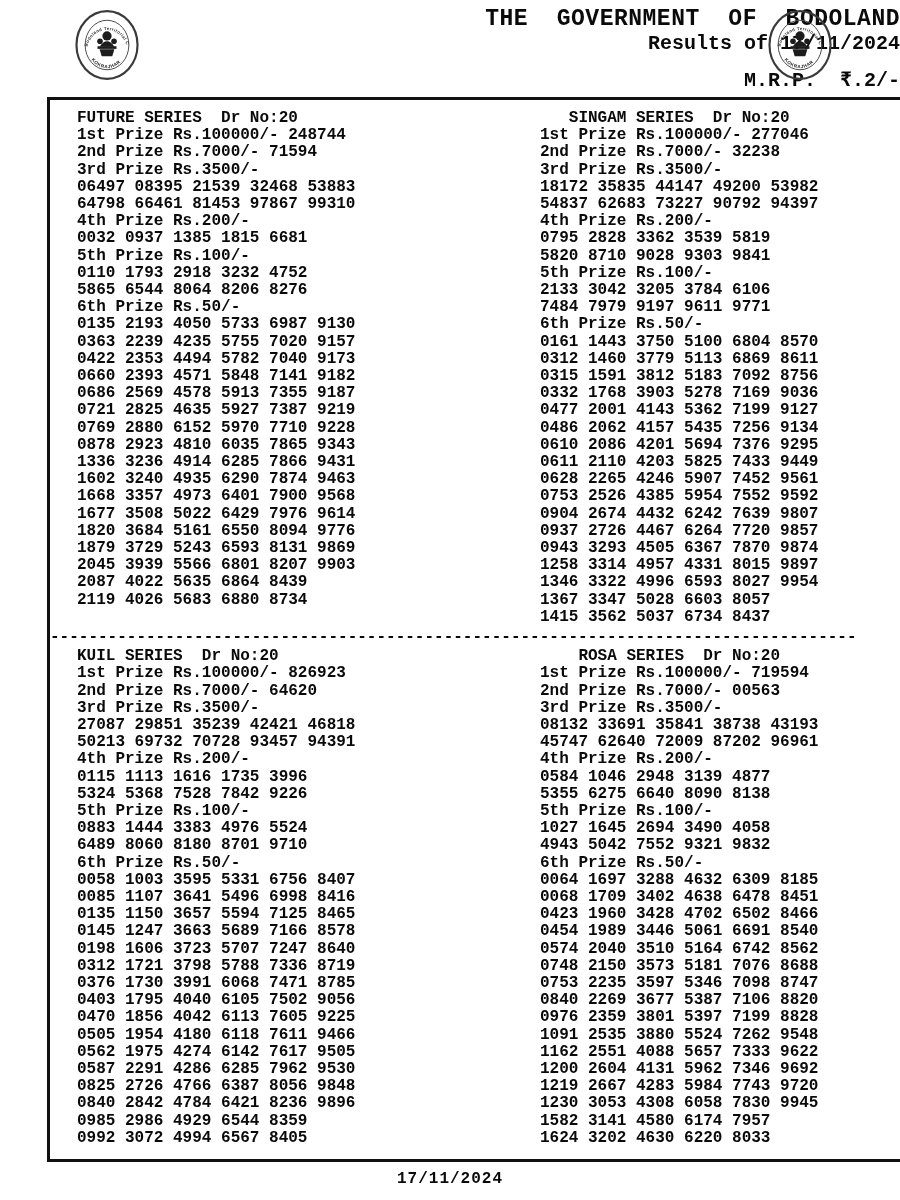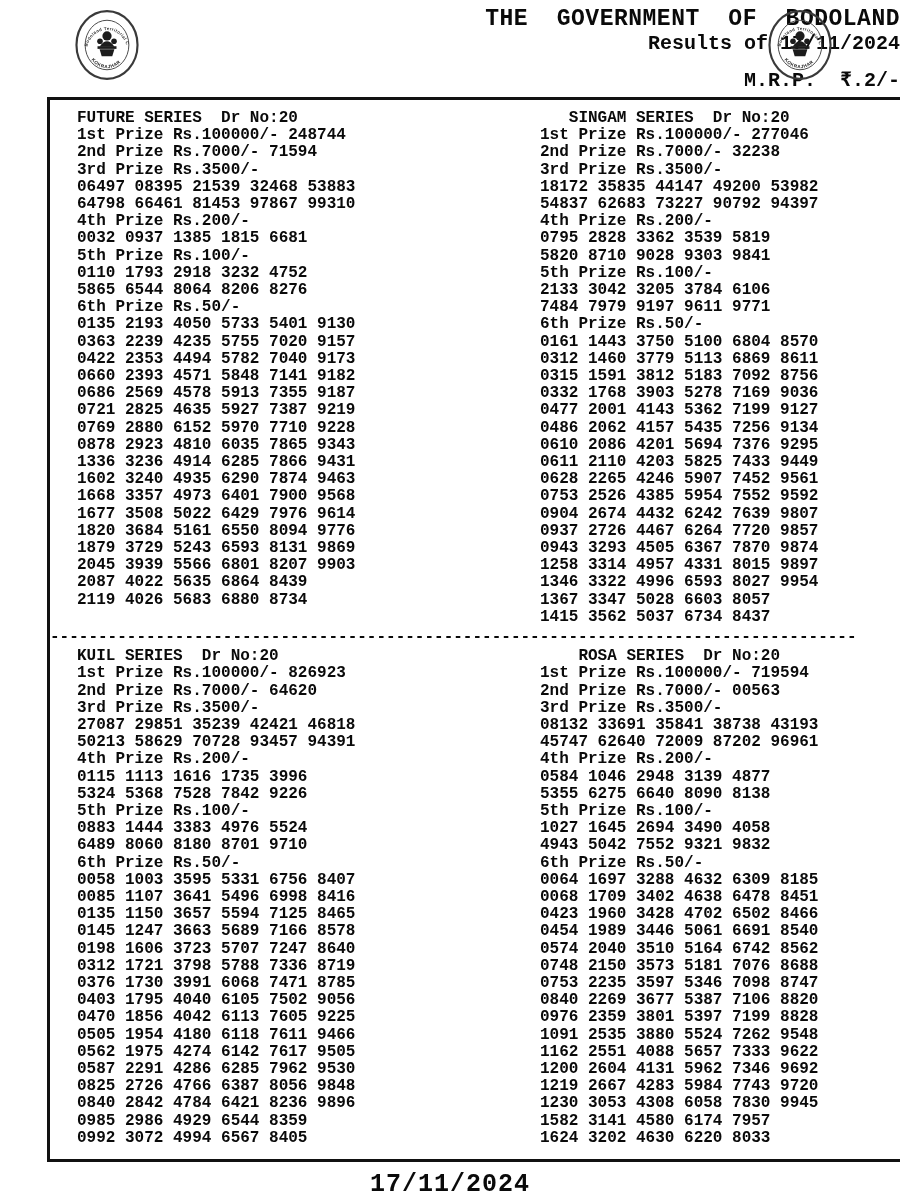--- a/index.html
+++ b/index.html
@@ -17,21 +17,21 @@
   .main-box{position:absolute;left:47px;top:97px;width:896px;height:1065px;
             border:3px solid #111;box-sizing:border-box;padding-top:10px;}
   .grid{display:flex;flex-wrap:wrap;}
   .series{width:50%;box-sizing:border-box;}
   .series.left{padding-left:27px;}
   .series.right{padding-left:45px;}
   .series-title,.line{font-size:16px;line-height:17.2px;white-space:pre;}
   .divider{width:100%;overflow:hidden;white-space:pre;font-size:16px;
            line-height:17px;margin:3px 0 2px 0;letter-spacing:0;}
   .footer{position:absolute;left:0;right:0;top:1170px;text-align:center;}
-  .footer-date{font-size:25px;letter-spacing:1px;}
+  .footer-date{font-size:16px;letter-spacing:1px;}
   svg text{font-family:"Liberation Sans",sans-serif;font-weight:700;}
 </style>
 </head>
 <body>
 
 <div class="header">
   <div class="emblem left">
     <svg viewBox="0 0 80 88" width="66" height="76">
       <ellipse cx="40" cy="44" rx="37" ry="41" fill="none" stroke="#3a3a3a" stroke-width="2.6"></ellipse>
       <ellipse cx="40" cy="44" rx="26.5" ry="30" fill="none" stroke="#4a4a4a" stroke-width="1.2"></ellipse>
@@ -91,21 +91,21 @@
           <div class="line">2nd Prize Rs.7000/- 71594</div>
           <div class="line">3rd Prize Rs.3500/-</div>
           <div class="line">06497 08395 21539 32468 53883</div>
           <div class="line">64798 66461 81453 97867 99310</div>
           <div class="line">4th Prize Rs.200/-</div>
           <div class="line">0032 0937 1385 1815 6681</div>
           <div class="line">5th Prize Rs.100/-</div>
           <div class="line">0110 1793 2918 3232 4752</div>
           <div class="line">5865 6544 8064 8206 8276</div>
           <div class="line">6th Prize Rs.50/-</div>
-          <div class="line">0135 2193 4050 5733 5401 9130</div>
+          <div class="line">0135 2193 4050 5733 6987 9130</div>
           <div class="line">0363 2239 4235 5755 7020 9157</div>
           <div class="line">0422 2353 4494 5782 7040 9173</div>
           <div class="line">0660 2393 4571 5848 7141 9182</div>
           <div class="line">0686 2569 4578 5913 7355 9187</div>
           <div class="line">0721 2825 4635 5927 7387 9219</div>
           <div class="line">0769 2880 6152 5970 7710 9228</div>
           <div class="line">0878 2923 4810 6035 7865 9343</div>
           <div class="line">1336 3236 4914 6285 7866 9431</div>
           <div class="line">1602 3240 4935 6290 7874 9463</div>
           <div class="line">1668 3357 4973 6401 7900 9568</div>
@@ -152,21 +152,21 @@
         </div>
     </section>
     <div class="divider">------------------------------------------------------------------------------------</div>
     <section class="series left">
       <div class="series-title">KUIL SERIES  Dr No:20</div>
       <div>
           <div class="line">1st Prize Rs.100000/- 826923</div>
           <div class="line">2nd Prize Rs.7000/- 64620</div>
           <div class="line">3rd Prize Rs.3500/-</div>
           <div class="line">27087 29851 35239 42421 46818</div>
-          <div class="line">50213 58629 70728 93457 94391</div>
+          <div class="line">50213 69732 70728 93457 94391</div>
           <div class="line">4th Prize Rs.200/-</div>
           <div class="line">0115 1113 1616 1735 3996</div>
           <div class="line">5324 5368 7528 7842 9226</div>
           <div class="line">5th Prize Rs.100/-</div>
           <div class="line">0883 1444 3383 4976 5524</div>
           <div class="line">6489 8060 8180 8701 9710</div>
           <div class="line">6th Prize Rs.50/-</div>
           <div class="line">0058 1003 3595 5331 6756 8407</div>
           <div class="line">0085 1107 3641 5496 6998 8416</div>
           <div class="line">0135 1150 3657 5594 7125 8465</div>

